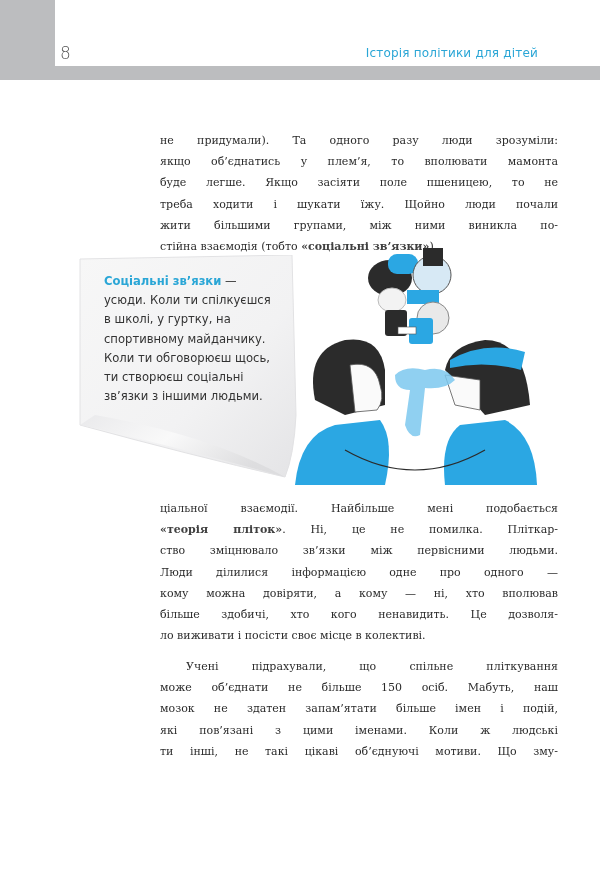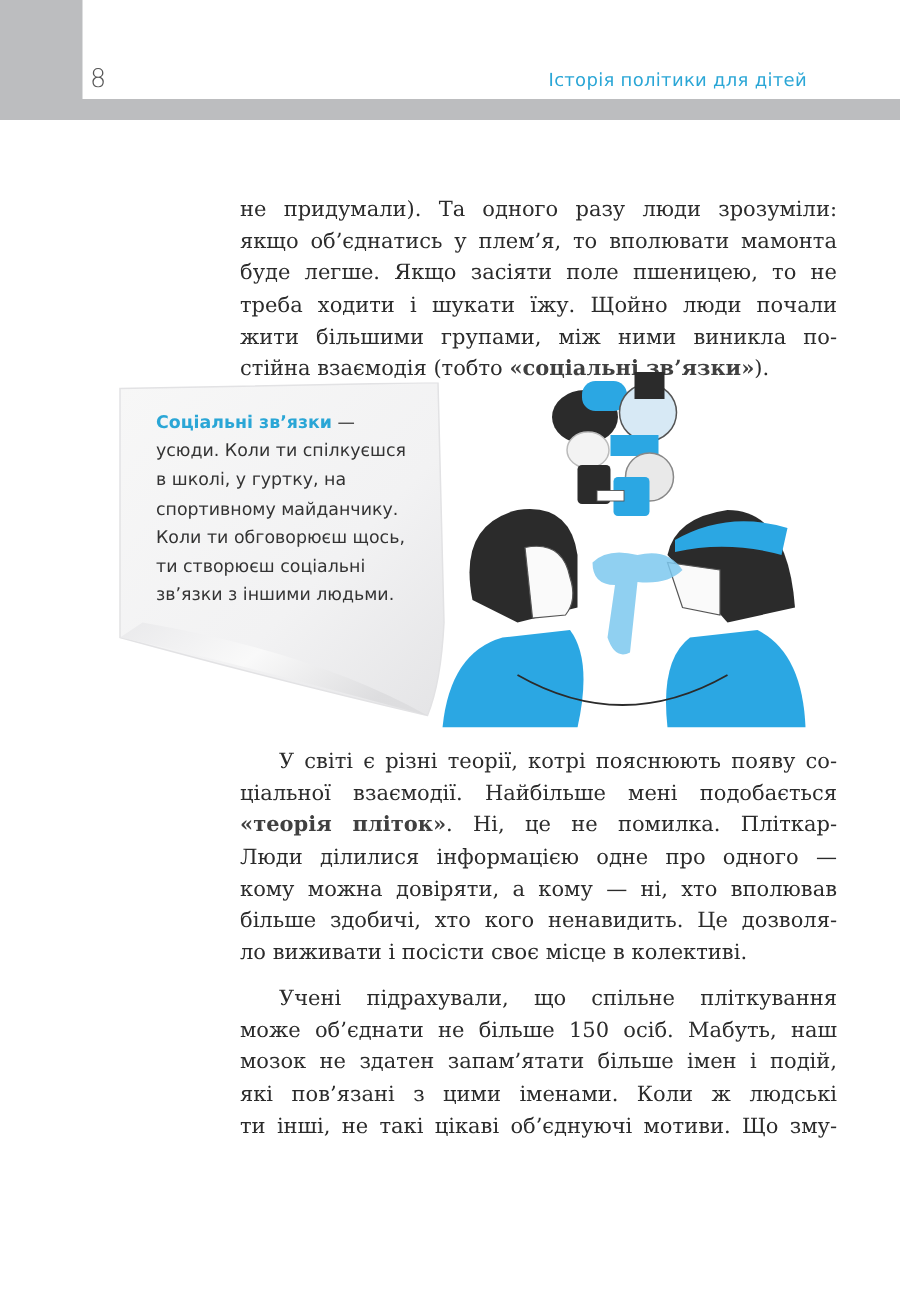--- a/index.html
+++ b/index.html
@@ -13,21 +13,21 @@
   .page-number {
     position: absolute; left: 60px; top: 43px; font-family: "DejaVu Sans", sans-serif;
     font-size: 17px; color: #555; font-weight: 300;
   }
   .running-title {
     position: absolute; right: 62px; top: 46px; font-family: "DejaVu Sans", sans-serif;
     font-size: 12px; color: #2aa6d6; letter-spacing: 0.2px; text-align: center;
   }
   .para {
     position: absolute; left: 160px; width: 398px;
-    font-size: 14px; line-height: 21.2px; text-align: justify; color: #2b2b2b;
+    font-size: 11px; line-height: 21.2px; text-align: justify; color: #2b2b2b;
   }
   .para .line { display: block; white-space: nowrap; text-align-last: justify; text-align: justify; }
   .para .line.last { text-align-last: left; }
   .hl { color: #404040; font-weight: bold; }
   .p1 { top: 130px; }
   .p2 { top: 498px; }
   .p3 { top: 656px; }
   .indent { padding-left: 26px; }
 
   .note {
@@ -117,23 +117,23 @@
     <path d="M160 135 Q165 150 170 165 L195 170 L195 140 Z" fill="#fafafa" stroke="#555" stroke-width="0.8"></path>
     <path d="M160 245 Q155 200 175 185 L220 180 Q250 195 252 245 Z" fill="#2ba7e3"></path>
   </g>
 
   <path d="M110 135 Q120 125 140 130 Q160 125 170 140 Q160 150 140 148 L135 195 Q125 200 120 185 L125 150 Q110 150 110 135 Z" fill="#7cc8ee" opacity="0.85"></path>
 
   <path d="M60 210 Q130 250 200 210" fill="none" stroke="#2b2b2b" stroke-width="1.2"></path>
 </svg>
 
 <div class="para p2">
-  <span class="line indent">У світі є різні теорії, котрі пояснюють появу со-</span>
   <span class="line">ціальної взаємодії. Найбільше мені подобається</span>
   <span class="line"><span class="hl">«теорія пліток»</span><span>. Ні, це не помилка. Пліткар-</span></span>
+  <span class="line">ство зміцнювало зв’язки між первісними людьми.</span>
   <span class="line">Люди ділилися інформацією одне про одного —</span>
   <span class="line">кому можна довіряти, а кому — ні, хто вполював</span>
   <span class="line">більше здобичі, хто кого ненавидить. Це дозволя-</span>
   <span class="line last">ло виживати і посісти своє місце в колективі.</span>
 </div>
 
 <div class="para p3">
   <span class="line indent">Учені підрахували, що спільне пліткування</span>
   <span class="line">може об’єднати не більше 150 осіб. Мабуть, наш</span>
   <span class="line">мозок не здатен запам’ятати більше імен і подій,</span>

